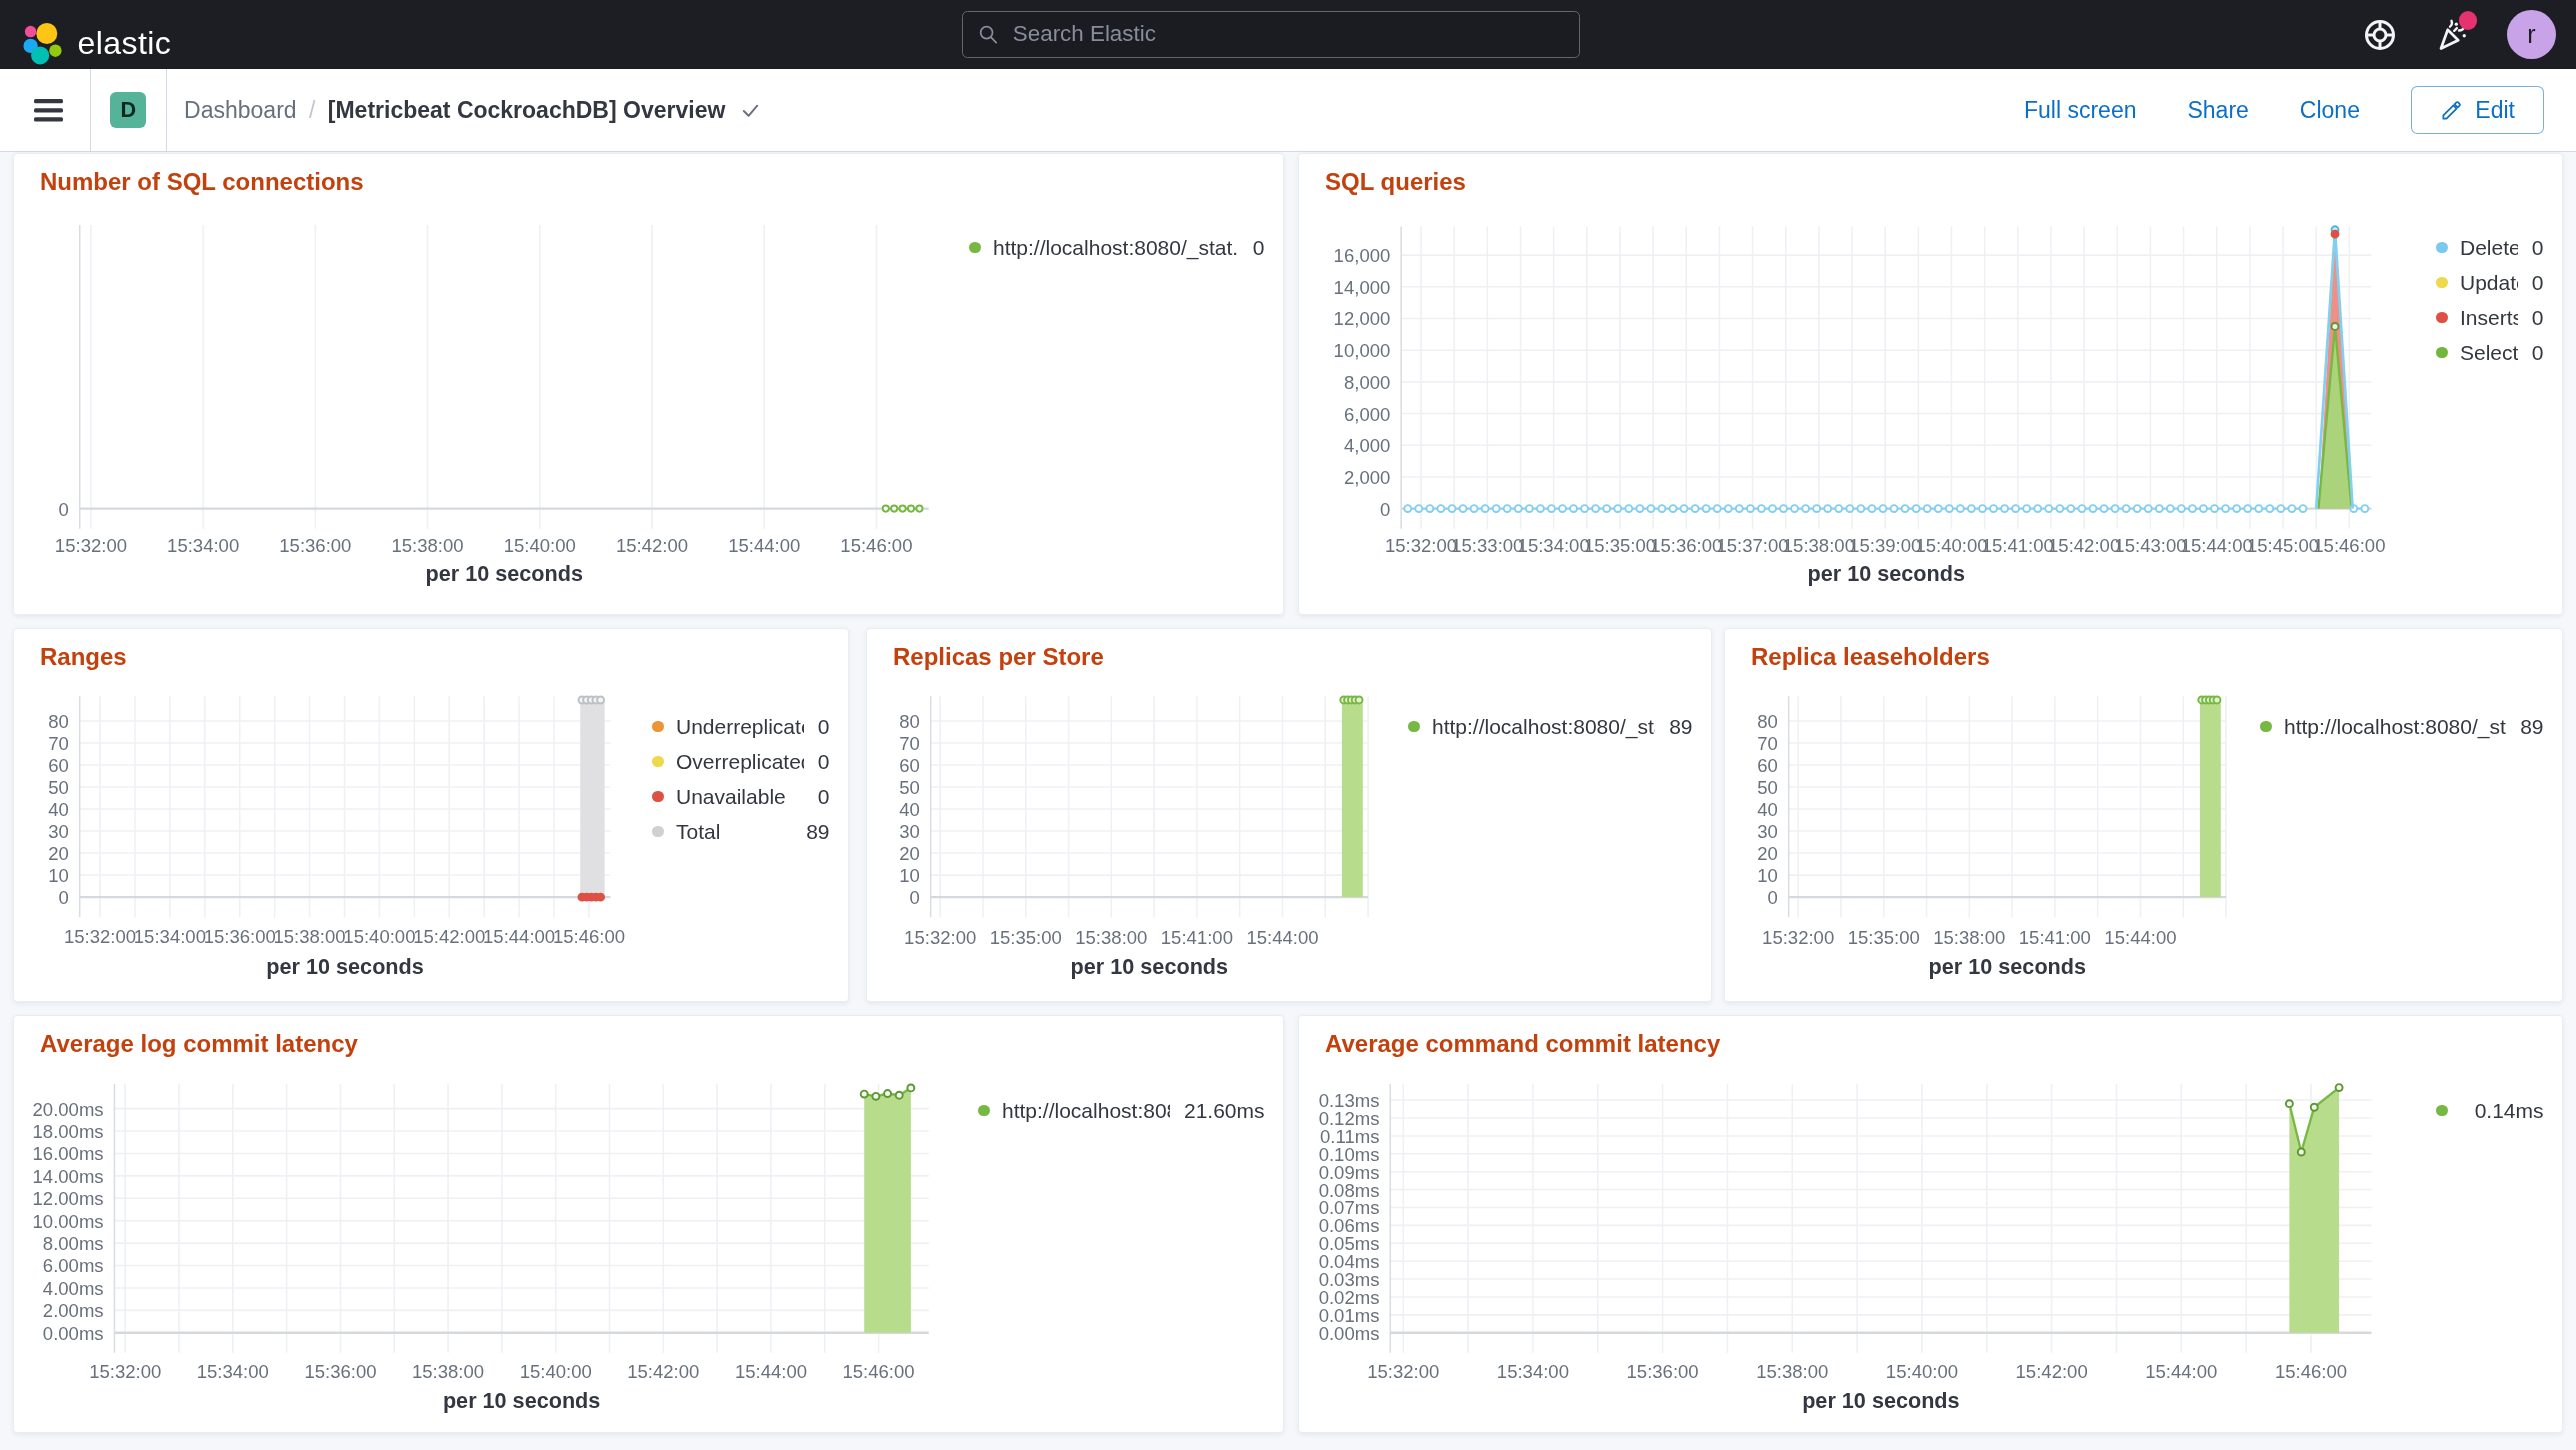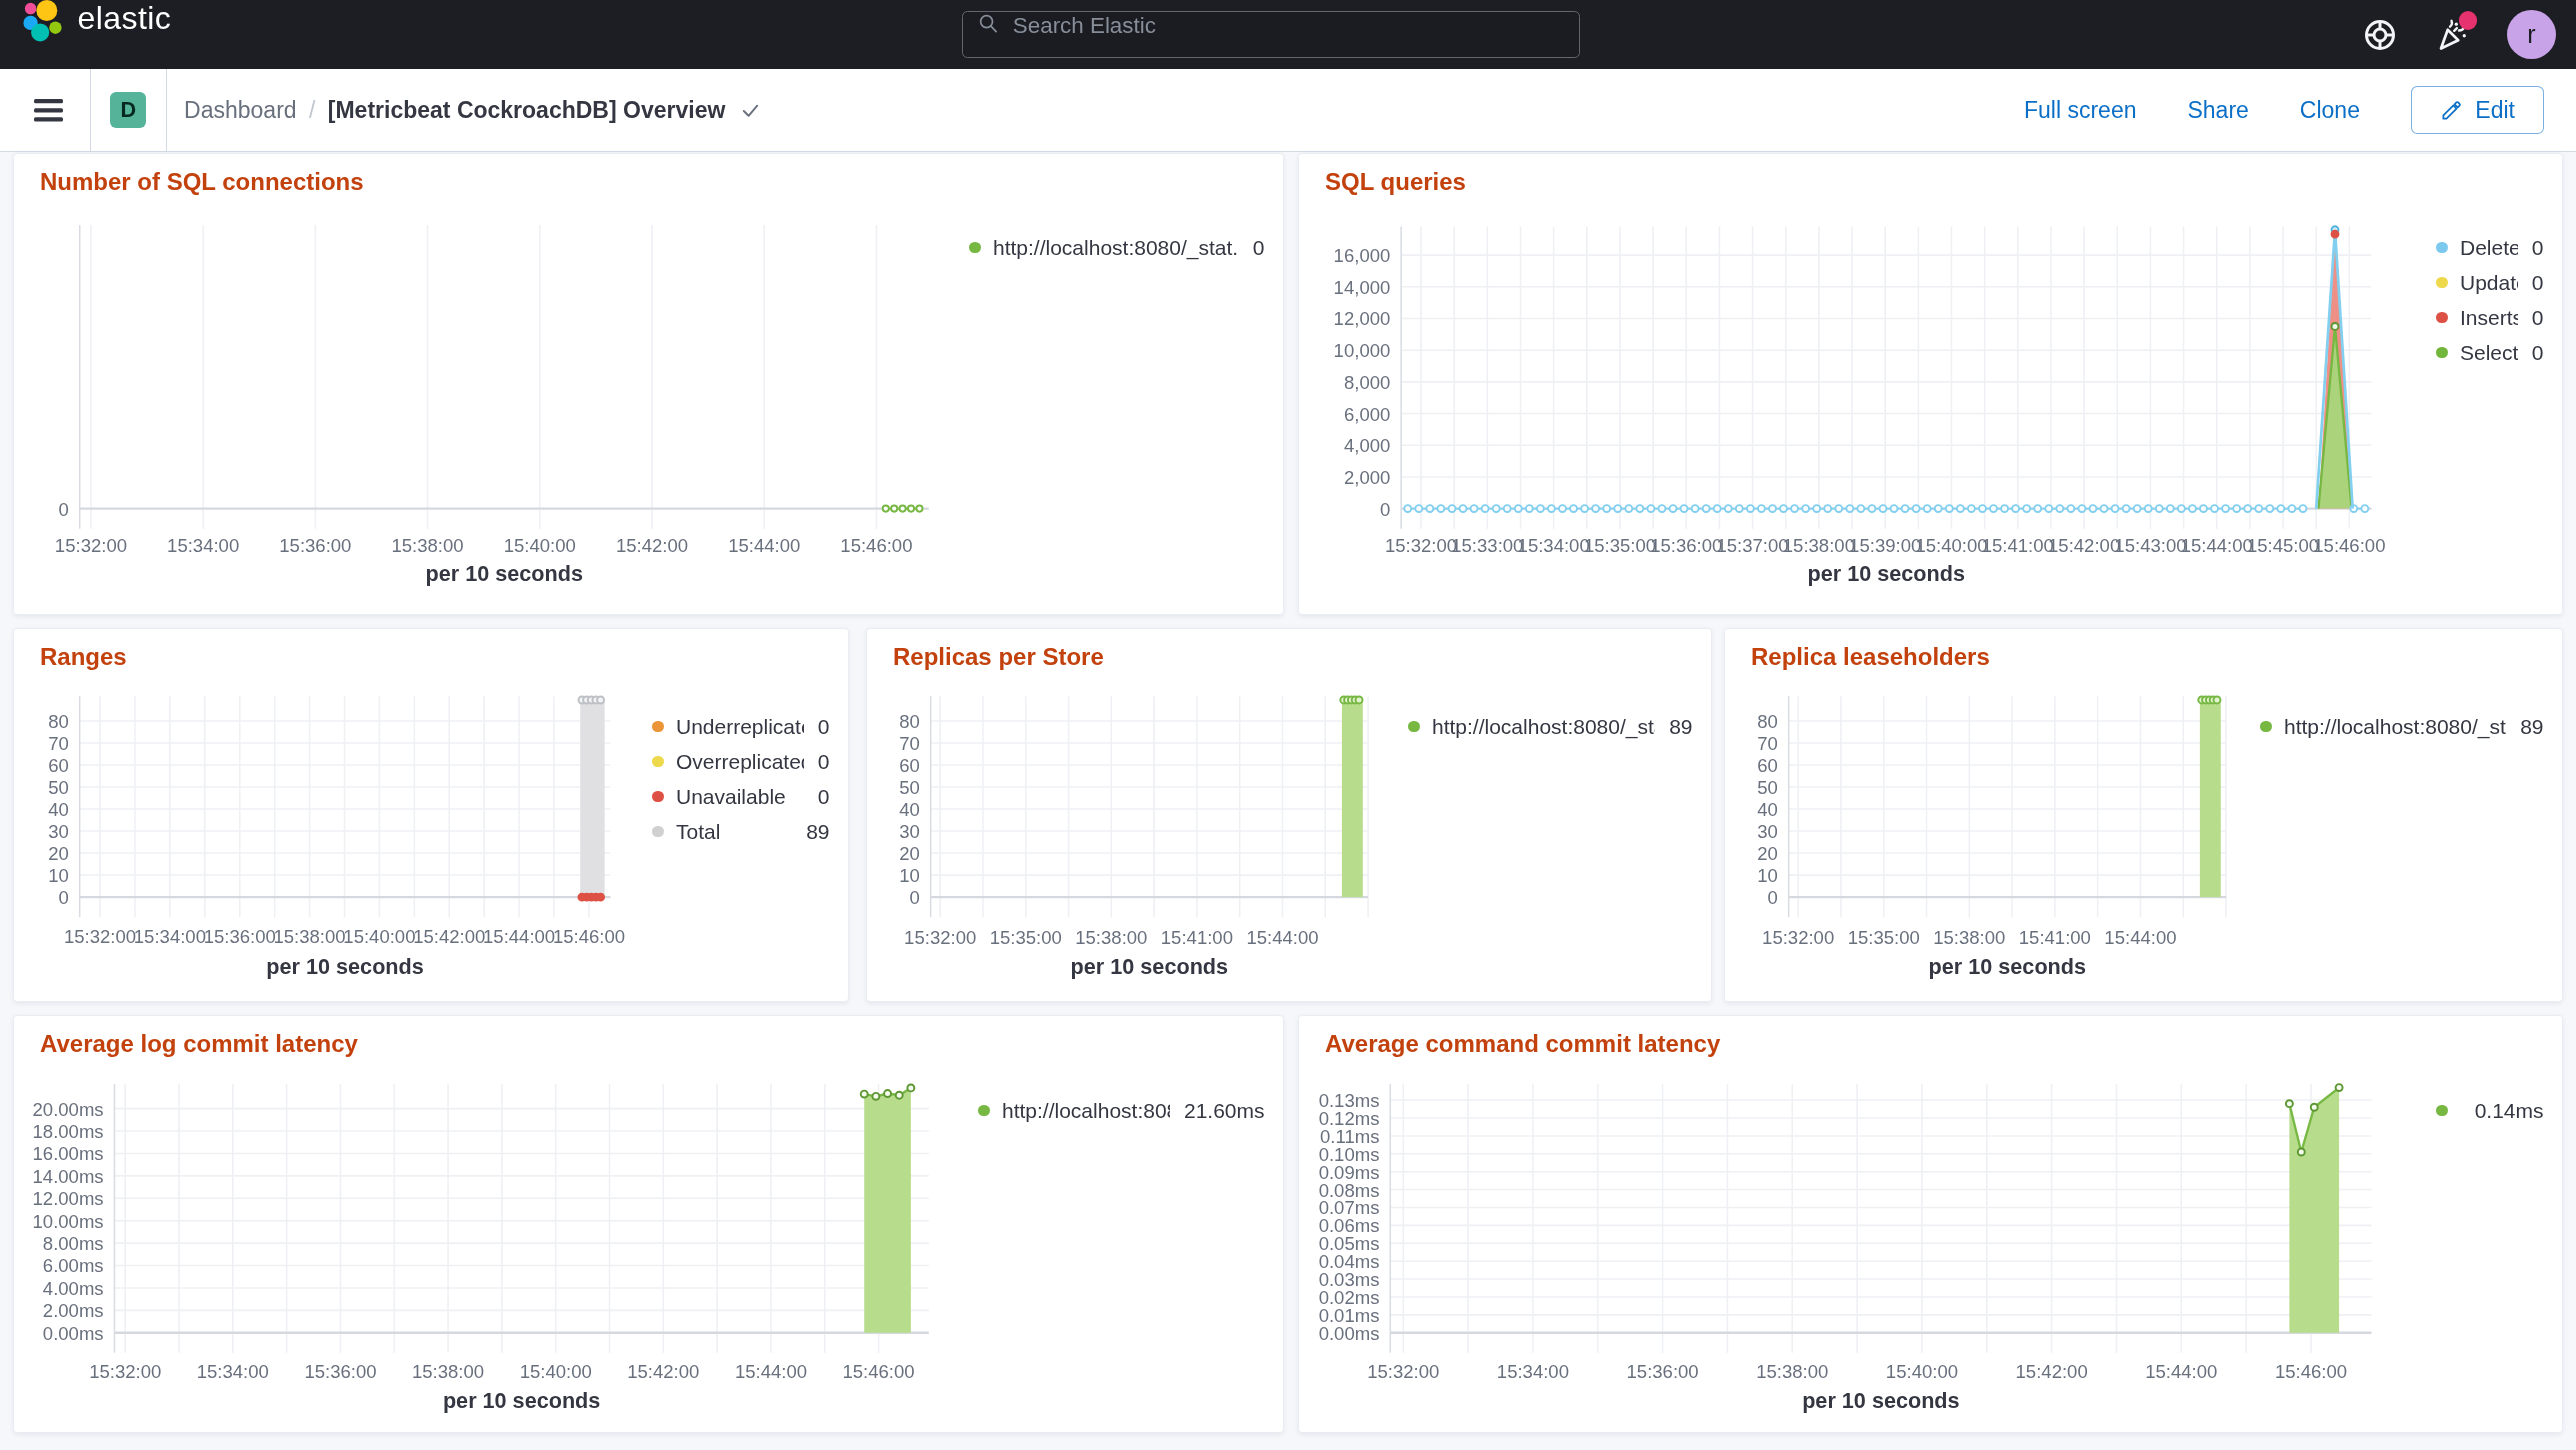--- a/index.html
+++ b/index.html
@@ -4,26 +4,26 @@
 <style>
   * { box-sizing: border-box; }
   html,body { margin:0; padding:0; }
   body {
     width:2576px; height:1451px; position:relative; overflow:hidden;
     background:#F5F7FA; font-family:"Liberation Sans", sans-serif; color:#343741;
   }
 
   
   .header { position:absolute; left:0; top:0; width:2576px; height:69px; background:#1D1E24; }
-  .logo { position:absolute; left:21.6px; top:0; height:87px; display:flex; align-items:flex-start; gap:14px; cursor:pointer; }
+  .logo { position:absolute; left:21.6px; top:0; height:87px; display:flex; align-items:center; gap:14px; cursor:pointer; }
   .logo-text { color:#FFFFFF; font-size:32px; font-weight:500; letter-spacing:0.4px; }
   .search-box {
     position:absolute; left:962px; top:10.8px; width:618px; height:47px;
     background:#1B1C22; border:0.8px solid #62676F; border-radius:5.4px;
-    display:flex; align-items:flex-start; padding:0 14px;
+    display:flex; align-items:center; padding:0 14px;
   }
   .search-box input {
     background:transparent; border:none; outline:none; color:#D6DAE0;
     font-size:22.4px; font-family:"Liberation Sans",sans-serif; margin-left:10.8px; width:541px;
   }
   .search-box input::placeholder { color:#878E99; }
   .header-right { position:absolute; right:20px; top:0; height:69px; display:flex; align-items:center; gap:36px; }
   .hdr-icon-btn { position:relative; width:37px; height:37px; display:flex; align-items:center; justify-content:center; cursor:pointer; }
   .badge-dot { position:absolute; right:-6.2px; top:-4.6px; width:18.5px; height:18.5px; border-radius:50%; }
   .avatar { width:49px; height:49px; border-radius:50%; display:flex; align-items:center; justify-content:center;

